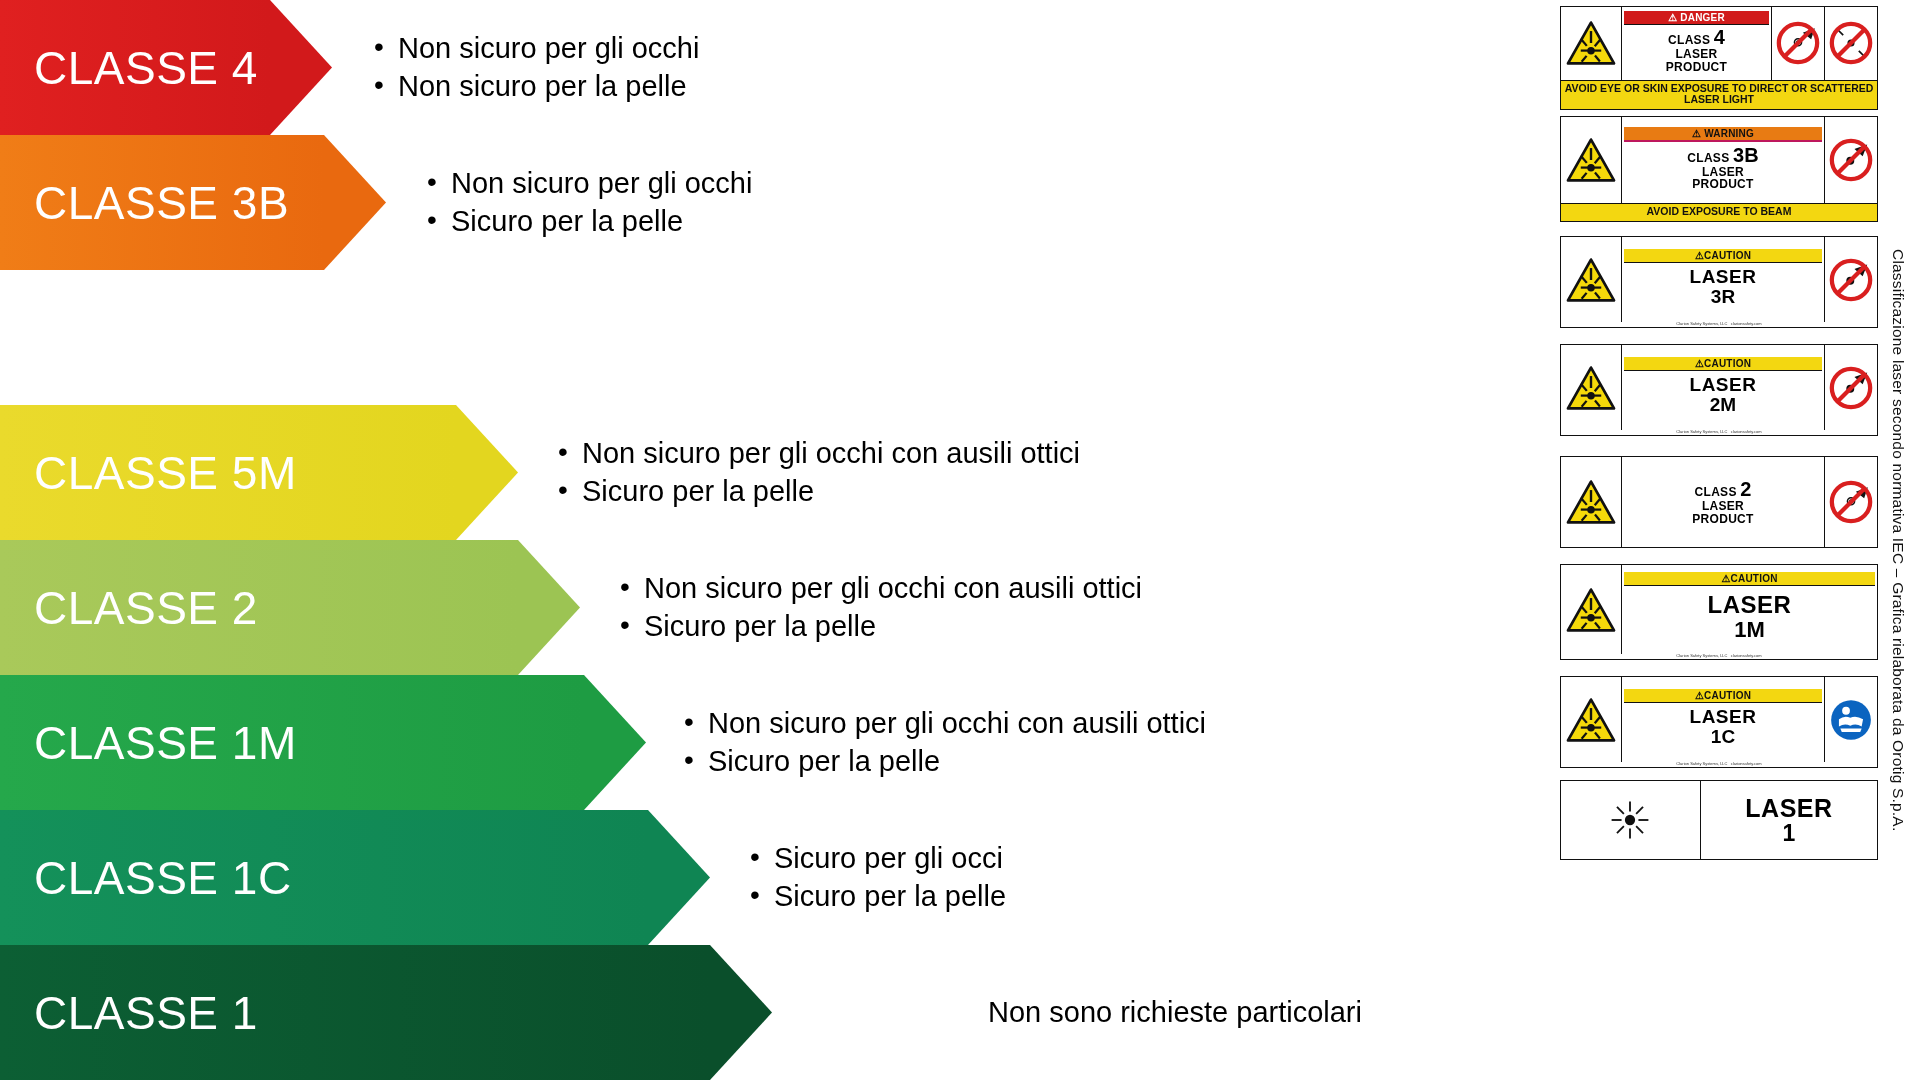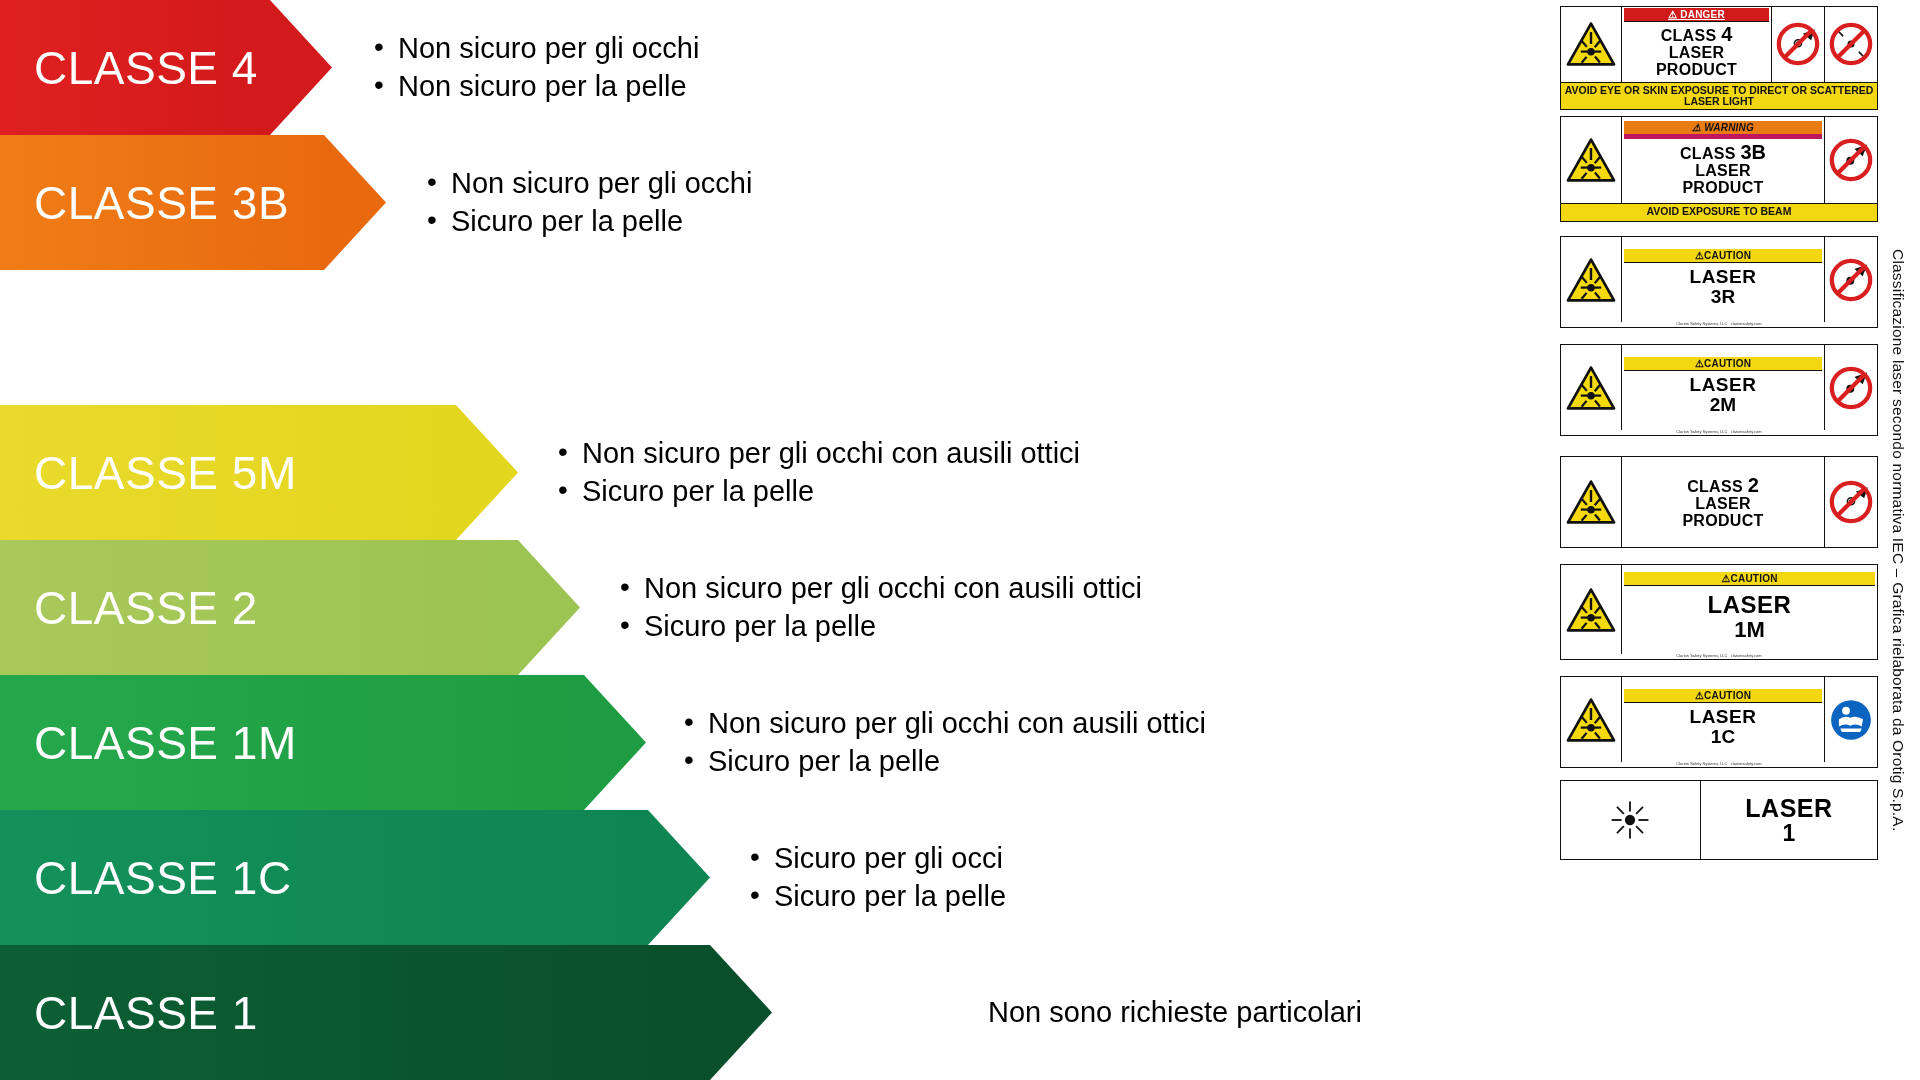--- a/index.html
+++ b/index.html
@@ -122,34 +122,34 @@
     padding: 1px 2px;
   }
   .banner {
     font-weight: bold;
     font-size: 10px;
     text-align: center;
     padding: 1px 0;
     letter-spacing: 0.2px;
     line-height: 1.1;
   }
-  .banner.danger { background: #d11b1b; color: #fff; text-decoration: underline; }
+  .banner.danger { background: #d11b1b; color: #fff; }
   .banner.warning { background: #e87b13; color: #111; }
   .banner.caution { background: #f3d711; color: #111; }
   .footer-bar {
     font-weight: bold;
     font-size: 10.5px;
     text-align: center;
     background: #f3d711;
     color: #111;
     padding: 2px 0 3px;
     line-height: 1.12;
     border-top: 1.5px solid #111;
   }
-  .cls-line { font-size: 16px; font-weight: bold; letter-spacing: .3px; }
+  .cls-line { font-size: 12px; font-weight: bold; letter-spacing: .3px; }
   .cls-big  { font-size: 20px; font-weight: bold; }
   .laser-word { font-size: 19px; font-weight: bold; letter-spacing: .5px; }
   .laser-num  { font-size: 19px; font-weight: bold; }
   .tiny-credit { font-size: 4px; color: #333; text-align: center; line-height: 1; padding-bottom: 1px;}
 
   .prohib { width: 44px; height: 44px; }
   .tri { width: 52px; height: 46px; }
 
   
   #credit {
@@ -334,21 +334,21 @@
                   <rect x="18" y="34.6" width="9" height="2.6"></rect>
                   <rect x="33" y="34.6" width="9" height="2.6"></rect>
                   <rect x="20" y="21" width="2.6" height="11" transform="rotate(-40 21 26)"></rect>
                   <rect x="37" y="21" width="2.6" height="11" transform="rotate(40 38 26)"></rect>
                   <rect x="21" y="41" width="2.6" height="9" transform="rotate(40 22 45)"></rect>
                   <rect x="36" y="41" width="2.6" height="9" transform="rotate(-40 37 45)"></rect>
                 </g>
               </svg>
             </div>
             <div class="txt-cell" style="border-left:1px solid #111;">
-              <div class="banner warning" style="width:100%;border-bottom:5px solid #be185d;font-style:italic;">⚠ WARNING</div>
+              <div class="banner warning" style="width:100%;border-bottom:2px solid #be185d;">⚠ WARNING</div>
               <div style="padding:3px 0;"><span class="cls-line">CLASS </span><span class="cls-big">3B</span><div class="cls-line">LASER</div><div class="cls-line">PRODUCT</div></div>
             </div>
             <div class="tri-cell" style="border-left:1px solid #111;">
               <svg class="prohib" viewBox="0 0 62 62">
                 <g stroke="#111" stroke-width="2.2" fill="#111">
                   <circle cx="30" cy="32" r="4.5"></circle>
                   <path d="M38 16 L52 11 L47 24 Z"></path>
                 </g>
                 <circle cx="31" cy="31" r="27" fill="none" stroke="#d91f1f" stroke-width="6"></circle>
                 <line x1="12" y1="50" x2="50" y2="12" stroke="#d91f1f" stroke-width="6"></line>

